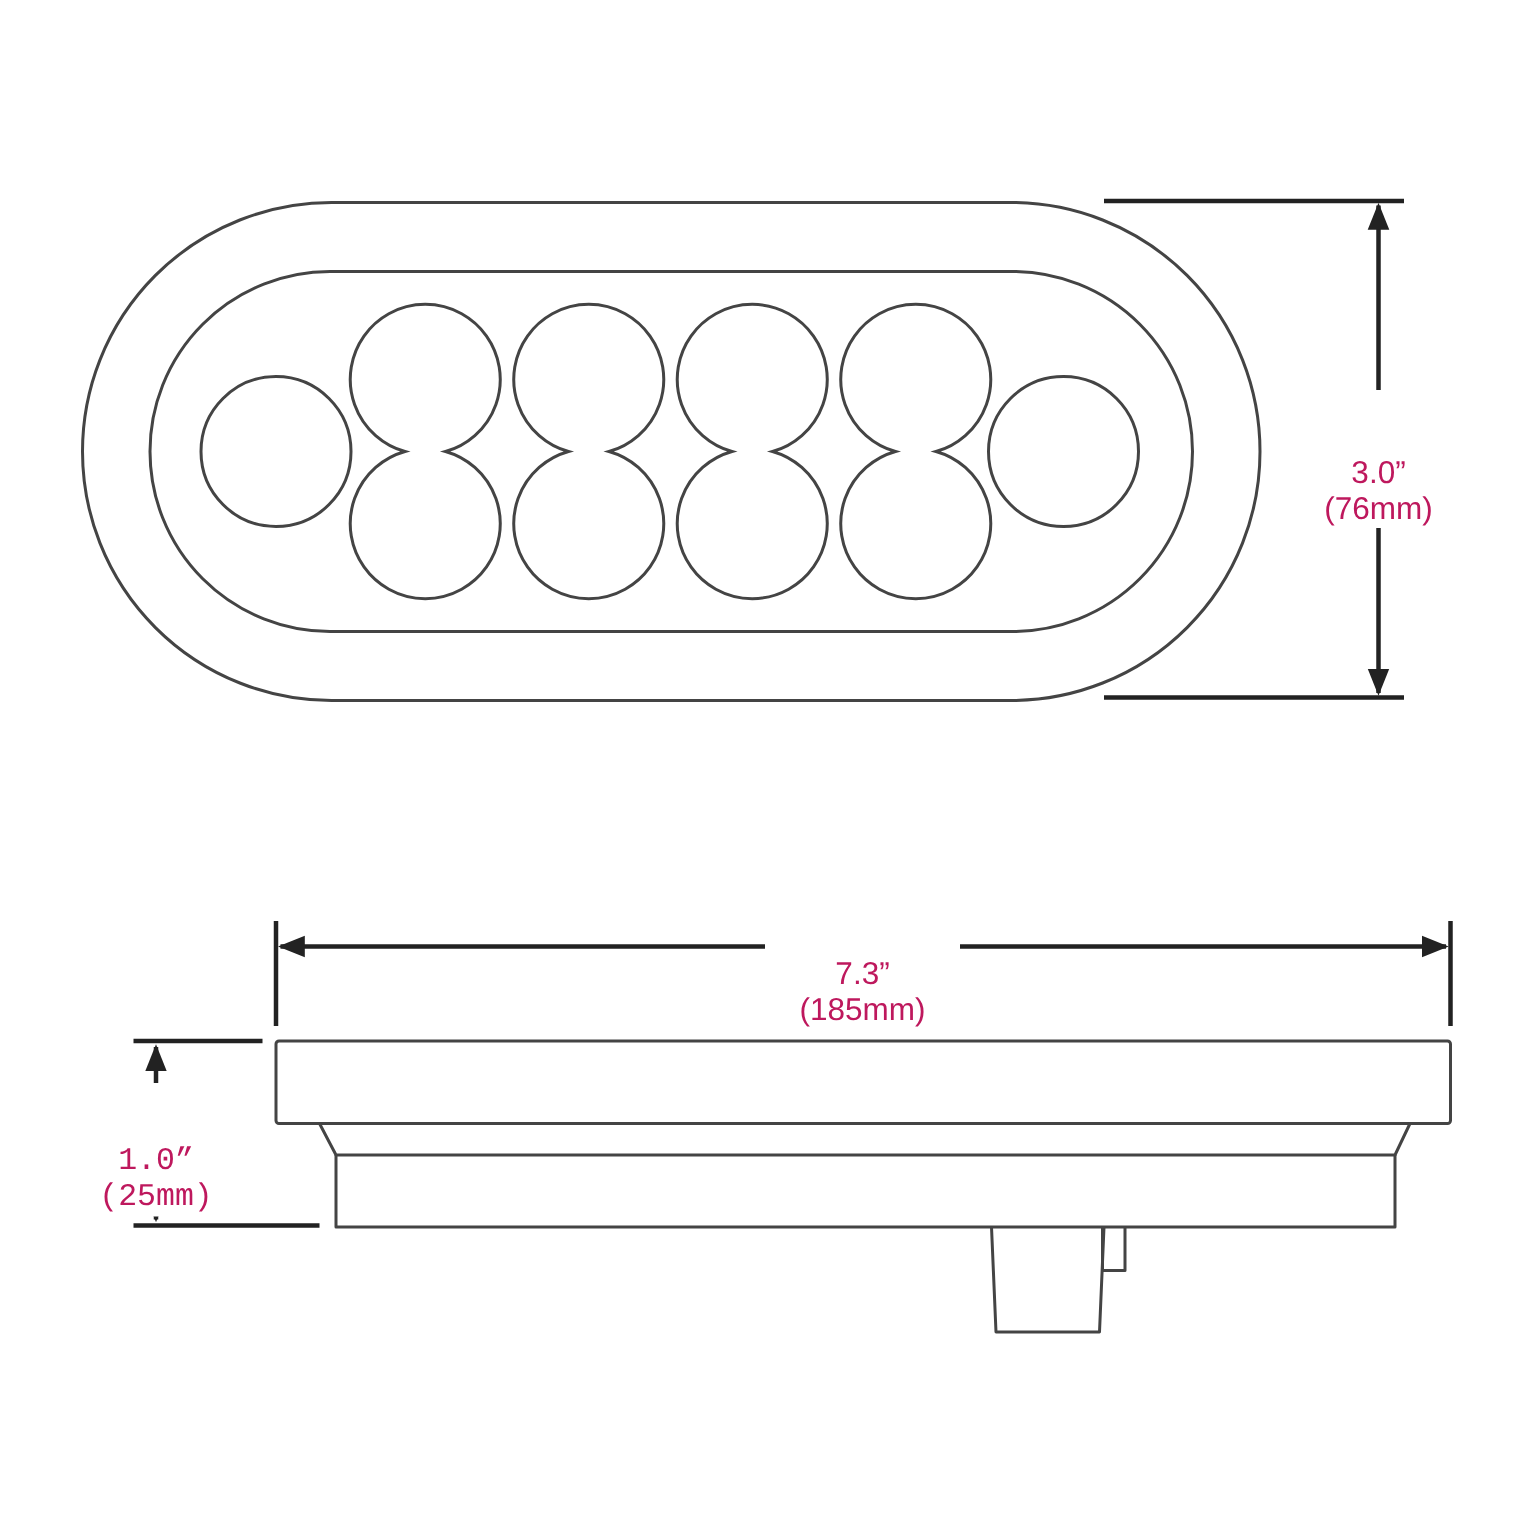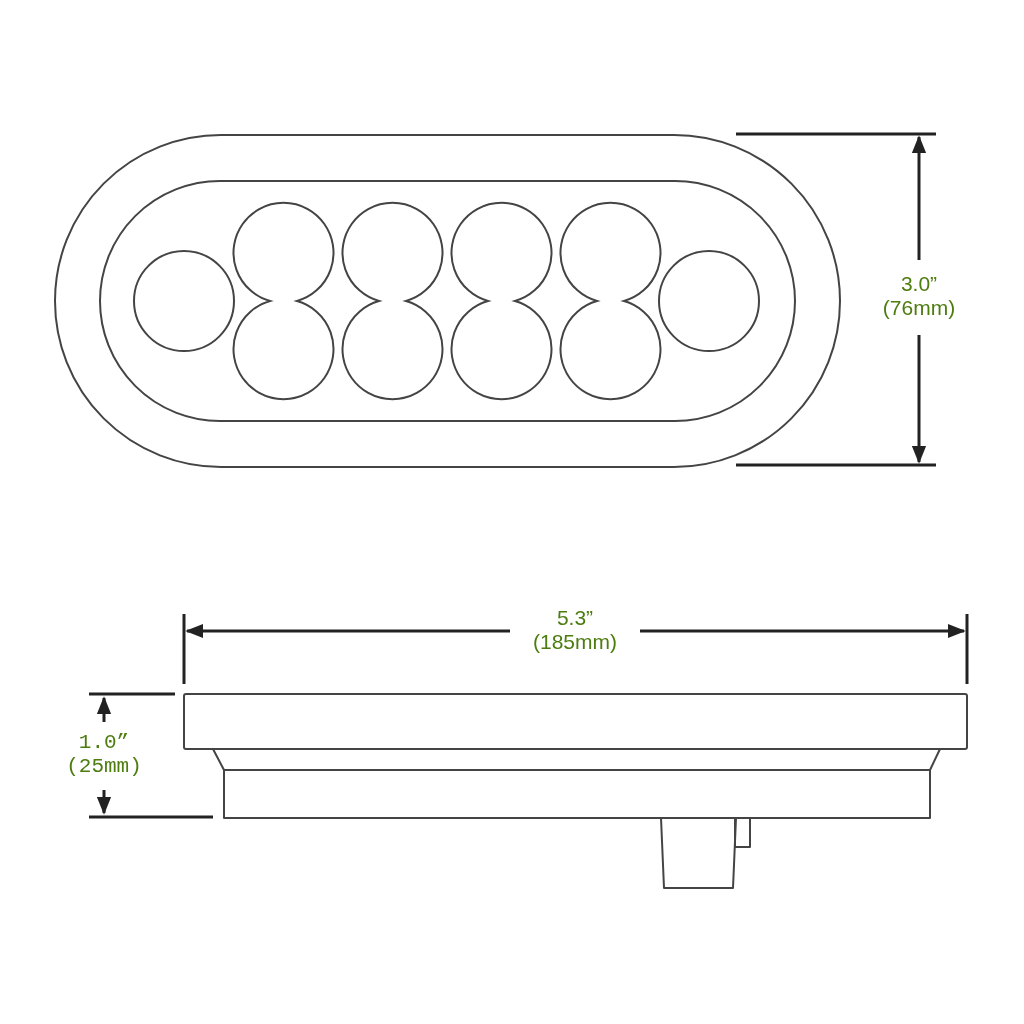--- a/index.html
+++ b/index.html
@@ -1,18 +1,18 @@
 <!DOCTYPE html>
 <html><head>
 <meta charset="utf-8">
 <style>
   html, body { margin:0; padding:0; background:#ffffff; }
   body { width:1024px; height:1024px; position:relative; overflow:hidden; font-family:"Liberation Sans", sans-serif; }
   svg.drawing { position:absolute; left:0; top:0; }
-  .label { position:absolute; text-align:center; color:#4d7c0f; font-size:21px; line-height:24px; font-family:"Liberation Sans", sans-serif; background:#ffffff; }
+  .label { position:absolute; text-align:center; color:#be185d; font-size:21px; line-height:24px; font-family:"Liberation Sans", sans-serif; background:#ffffff;margin-top:32px; }
   .label span { display:block; }
 </style>
 </head>
 <body>
 
 <svg class="drawing" width="1024" height="1024" viewBox="0 0 1024 1024" xmlns="http://www.w3.org/2000/svg">
   <defs>
     <marker id="arrow" viewBox="0 0 10 10" refX="9" refY="5" markerWidth="6" markerHeight="6" orient="auto-start-reverse">
       <path d="M0,1 L10,5 L0,9 Z" fill="#222"></path>
     </marker>
@@ -61,20 +61,20 @@
     <line x1="104" y1="790" x2="104" y2="813" marker-end="url(#arrow)"></line>
   </g>
 </svg>
 
 <div class="label" style="left:862px; top:272px; width:114px;">
   <span>3.0”</span>
   <span>(76mm)</span>
 </div>
 
 <div class="label" style="left:515px; top:606px; width:120px;">
-  <span>5.3”</span>
+  <span>7.3”</span>
   <span>(185mm)</span>
 </div>
 
 <div class="label" style="left:48px; top:731px; width:112px;font-family:Liberation Mono, monospace;">
   <span>1.0”</span>
   <span>(25mm)</span>
 </div>
 
 </body></html>

